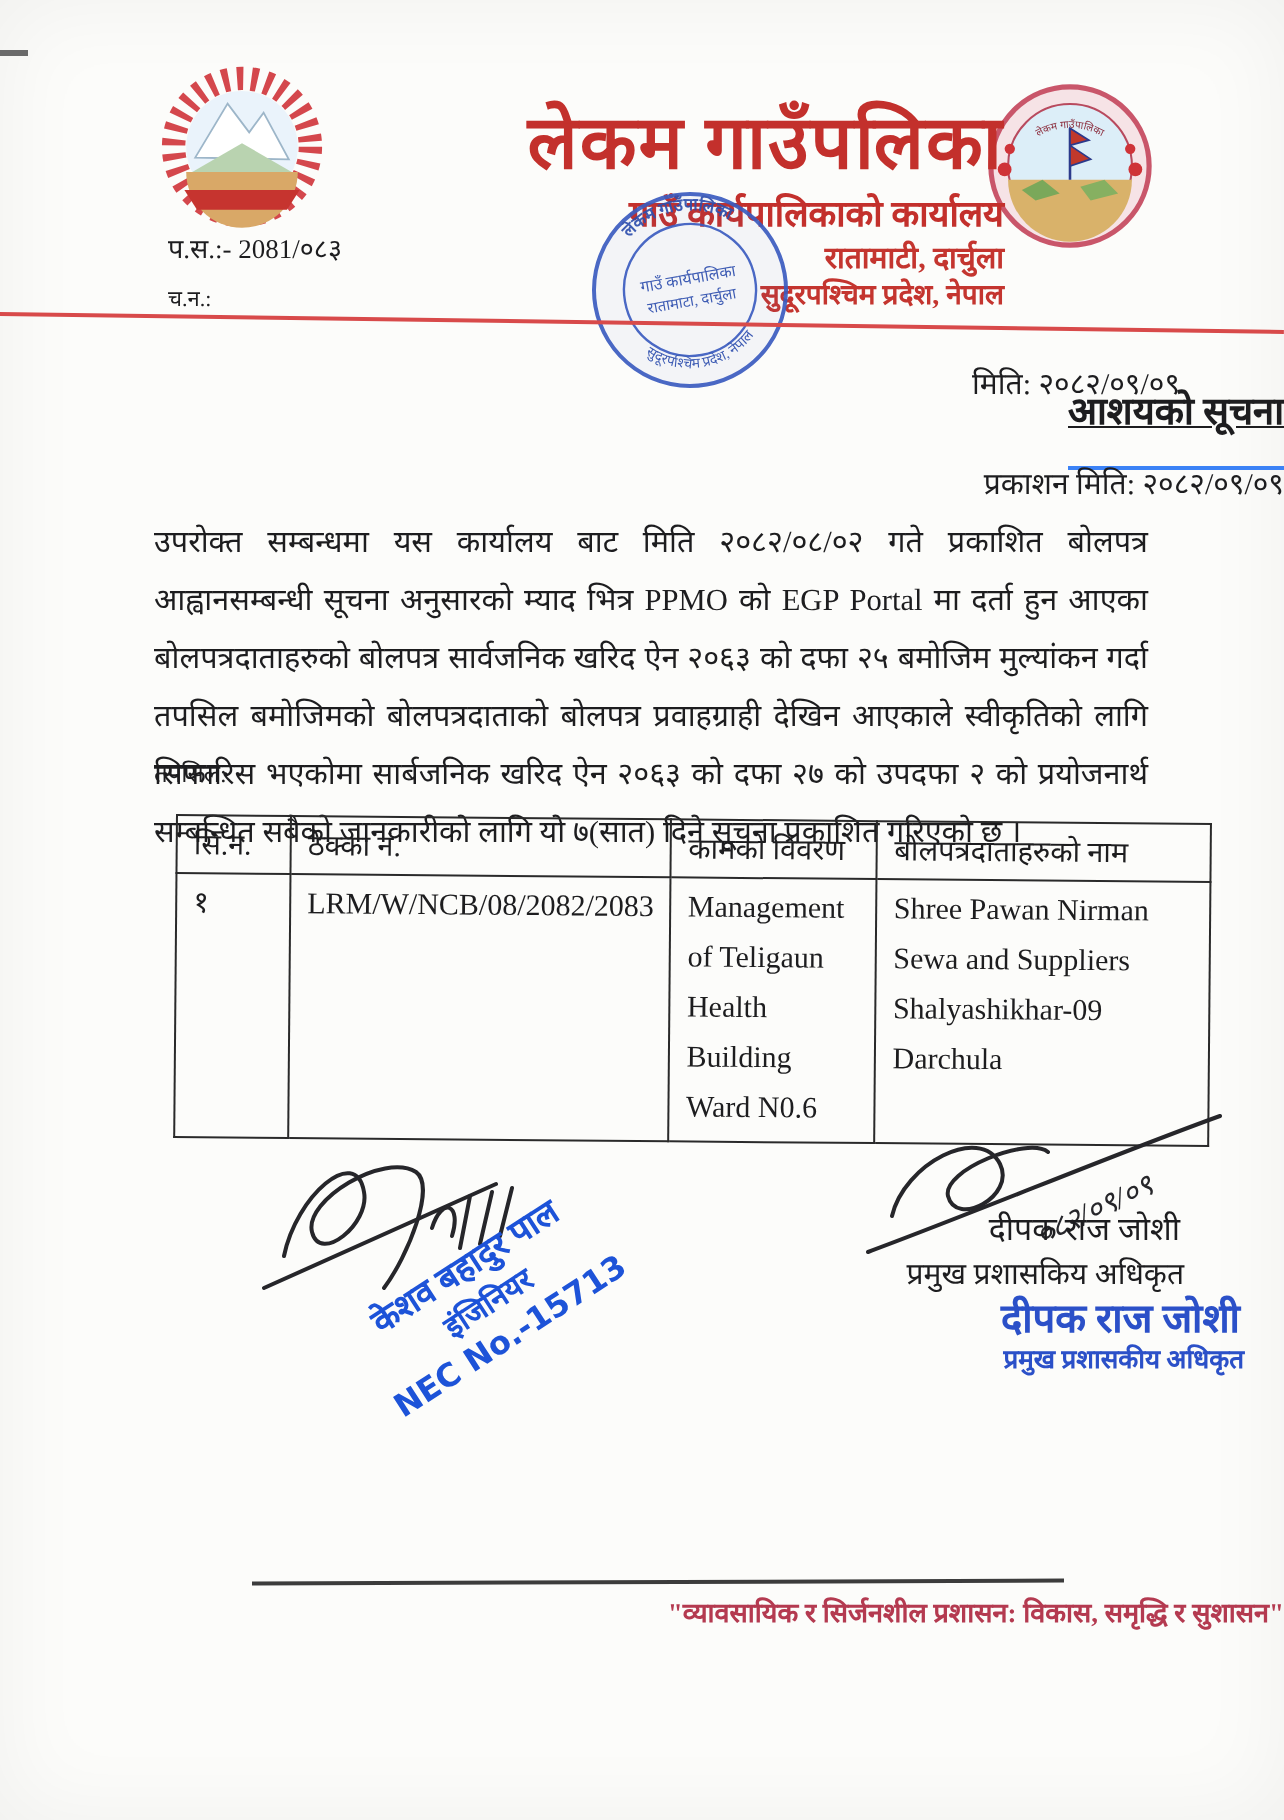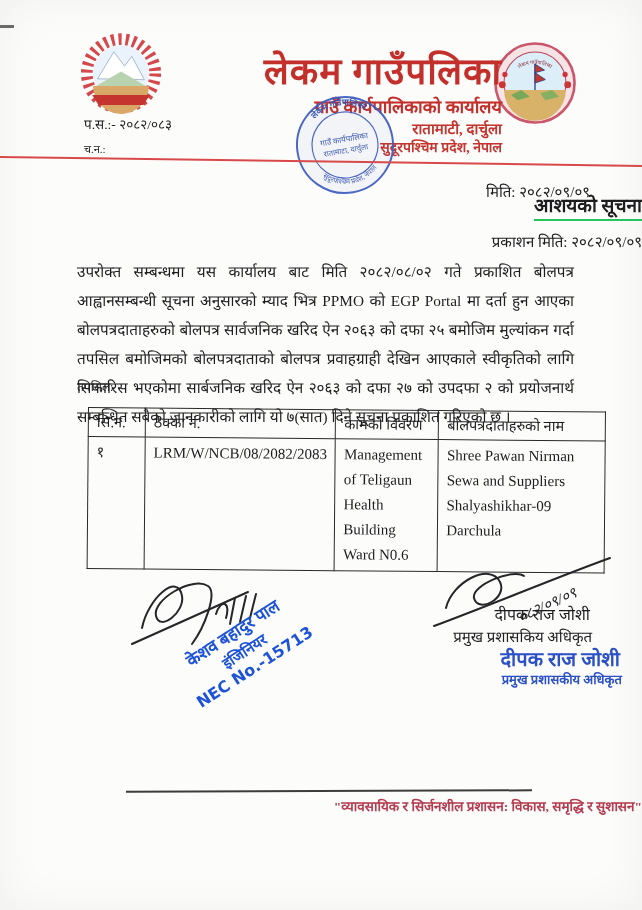--- a/index.html
+++ b/index.html
@@ -18,21 +18,21 @@
   .addr1{left:168px;top:118px;width:334px;font-size:15px;font-weight:bold;color:#c4352f;}
   .addr2{left:168px;top:137px;width:334px;font-size:14px;font-weight:bold;color:#c4352f;}
   .refno{left:84px;top:115px;font-size:13.5px;}
   .chno{left:84px;top:141px;font-size:11px;}
   .contact{left:444px;top:111px;width:190px;font-family:"DejaVu Sans","Liberation Sans",sans-serif;
            font-size:11px;line-height:18px;color:#c6404e;}
   .hdr-rule{left:0;top:156px;width:642px;height:2px;background:#d84a4a;transform:rotate(0.8deg);transform-origin:left center;}
   .letter-date{right:52px;top:181px;font-size:15px;}
   
   .notice-title{left:0;top:192px;width:642px;font-size:19px;font-weight:bold;}
-  .notice-title span{border-bottom:2px solid #22c55e;padding-bottom:3px;}
+  .notice-title span{border-bottom:2px solid #3b82f6;padding-bottom:16px;text-decoration:underline;}
   .publish-date{left:0;top:231px;width:642px;font-size:15px;}
   .body-par{left:77px;top:257px;width:497px;font-size:15.3px;line-height:29px;text-align:justify;}
   .tapasil{left:77px;top:378px;font-size:12px;}
   
   .tender-table{left:88px;top:407px;border-collapse:collapse;transform:rotate(0.5deg);transform-origin:top left;}
   .tender-table th,.tender-table td{border:1.5px solid #2a2a2a;padding:3px 8px;text-align:left;vertical-align:top;font-weight:normal;}
   .tender-table th{font-size:14.5px;height:22px;}
   .tender-table td{font-size:15px;line-height:25px;}
   .col-sn{width:40px;}.col-contract{width:148px;}.col-work{width:86px;}.col-bidder{width:150px;}
   .row-h{height:100px;}
@@ -88,21 +88,21 @@
     <circle cx="12" cy="52" r="4" fill="#cf3338"></circle>
       <circle cx="88" cy="52" r="4" fill="#cf3338"></circle>
     <circle cx="15" cy="40" r="3" fill="#cf3338"></circle>
       <circle cx="85" cy="40" r="3" fill="#cf3338"></circle>
   </svg>
 
   <div class="abs org-title center">लेकम गाउँपलिका</div>
   <div class="abs office-name center">गाउँ कार्यपालिकाको कार्यालय</div>
   <div class="abs addr1 center">रातामाटी, दार्चुला</div>
   <div class="abs addr2 center">सुदूरपश्चिम प्रदेश, नेपाल</div>
-  <div class="abs refno">प.स.:- २०८२/०८३</div>
+  <div class="abs refno">प.स.:- 2081/०८३</div>
   <div class="abs chno">च.न.:</div>
 
 
   <div class="abs stamp-wrap">
     <svg width="104" height="104" viewBox="0 0 104 104" style="transform:rotate(-10deg);">
       <circle cx="52" cy="52" r="48" fill="rgba(70,100,190,0.05)" stroke="#3b5cc0" stroke-width="2"></circle>
       <circle cx="52" cy="52" r="33" fill="none" stroke="#3b5cc0" stroke-width="1.2"></circle>
       <defs>
         <path id="stampTop" d="M12,52 A40,40 0 0 1 92,52" fill="none"></path>
         <path id="stampBot" d="M13,52 A39,39 0 0 0 91,52" fill="none"></path>

